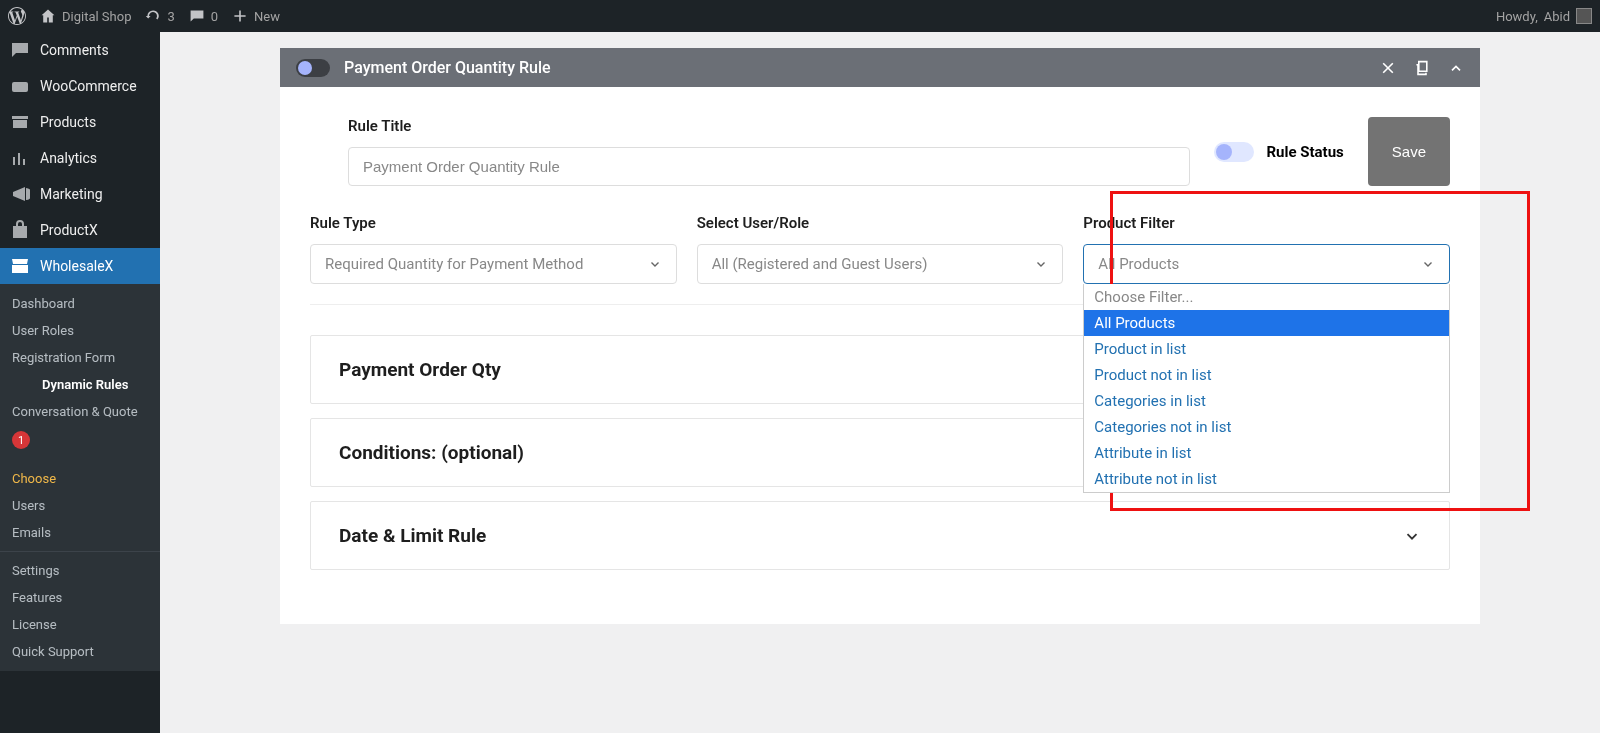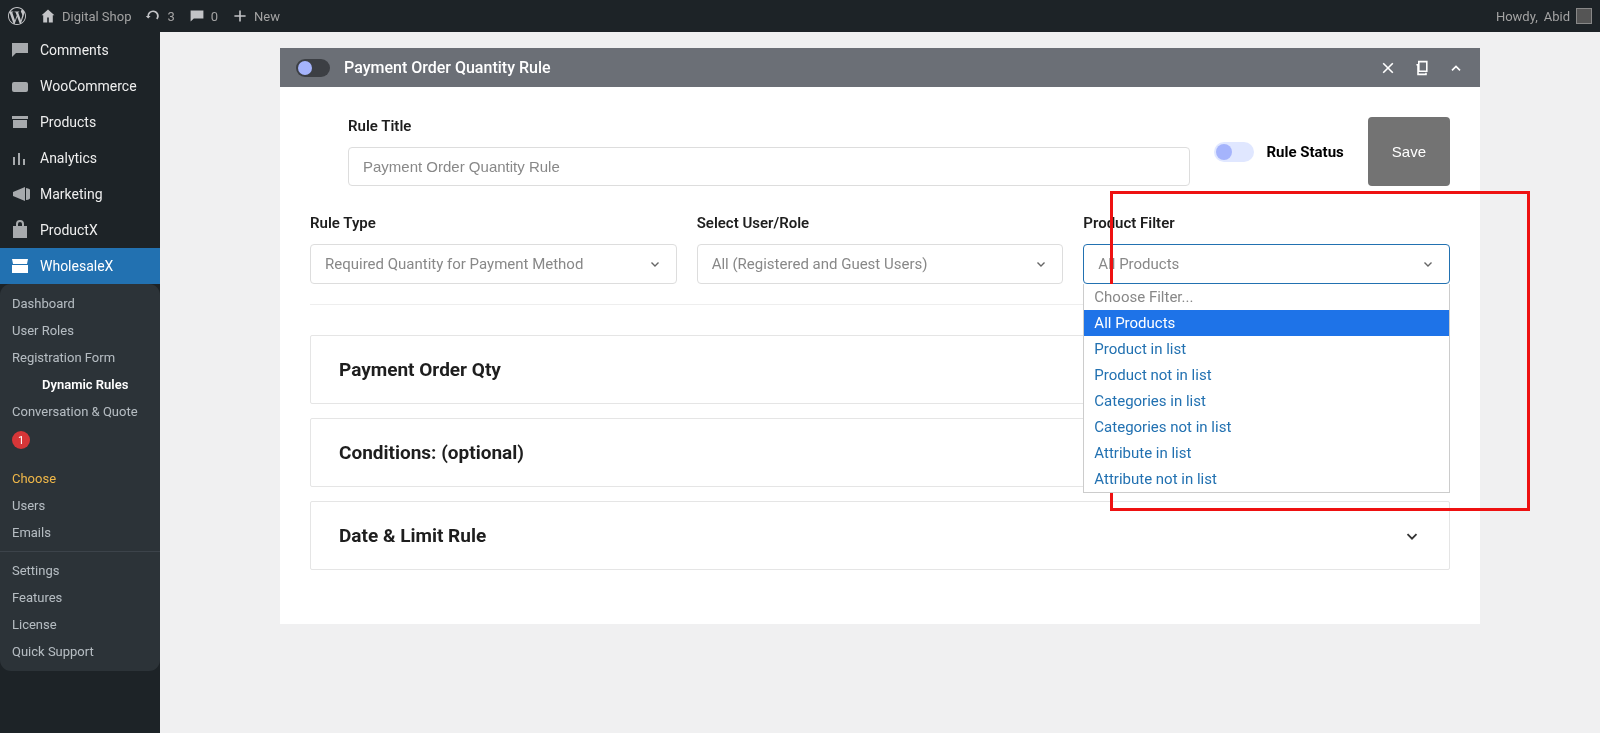--- a/index.html
+++ b/index.html
@@ -17,21 +17,21 @@
 
 .main { flex: 1; display: flex; min-height: 0; }
 
 
 .sidebar { width: 160px; background: #1d2327; color: #c3c4c7; font-size: 14px; display: flex; flex-direction: column; overflow-y: auto; }
 .menu-item { display: flex; align-items: center; gap: 10px; padding: 8px 10px; cursor: pointer; color: #eee; }
 .menu-item svg { width: 20px; height: 20px; fill: #a7aaad; flex-shrink: 0; }
 .menu-item.active { background: #2271b1; color: #fff; position: relative; }
 .menu-item.active svg { fill: #fff; }
 .menu-item.active::after { content: ''; position: absolute; right: -8px; top: 50%; transform: translateY(-50%); border: 8px solid transparent; border-right-color: #f0f0f1; }
-.submenu { background: #2c3338; padding: 6px 0; border-radius: 11px; }
+.submenu { background: #2c3338; padding: 6px 0; }
 .submenu-item { padding: 6px 12px; cursor: pointer; color: rgba(240,246,252,0.7); font-size: 13px; display: flex; align-items: center; gap: 6px; }
 .submenu-item.current { color: #fff; font-weight: 600; padding-left: 42px; }
 .submenu-item.addons { color: #f0b849; }
 .badge { background: #d63638; color: #fff; border-radius: 9px; min-width: 18px; height: 18px; display: inline-flex; align-items: center; justify-content: center; font-size: 11px; padding: 0 5px; }
 .menu-sep { height: 1px; background: #3c434a; margin: 5px 0; }
 
 
 .content { flex: 1; overflow: auto; padding: 16px; }
 .page-wrap { margin: 0 auto; max-width: 1340px; padding: 0; }
 

